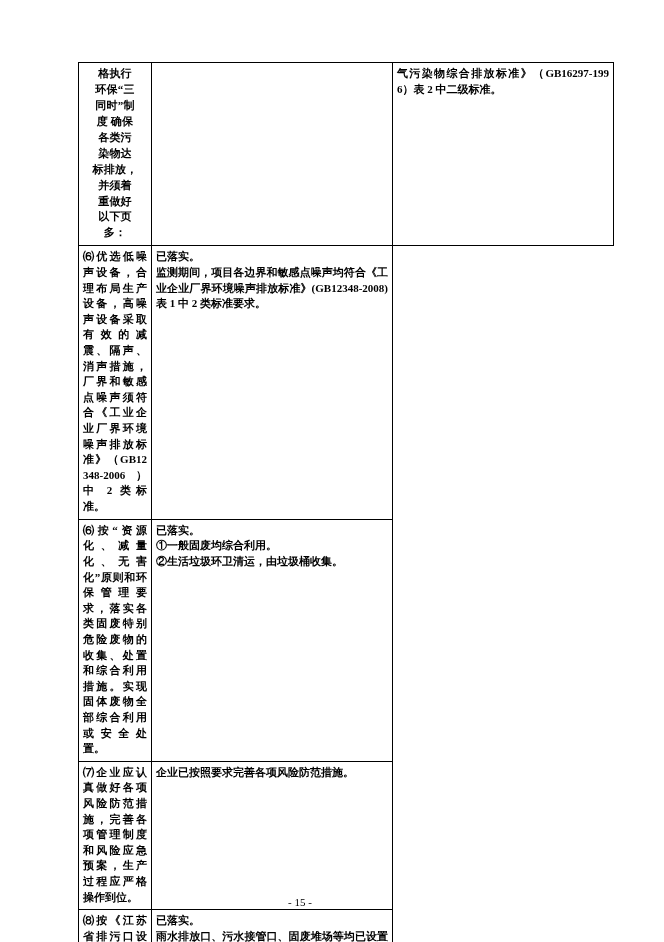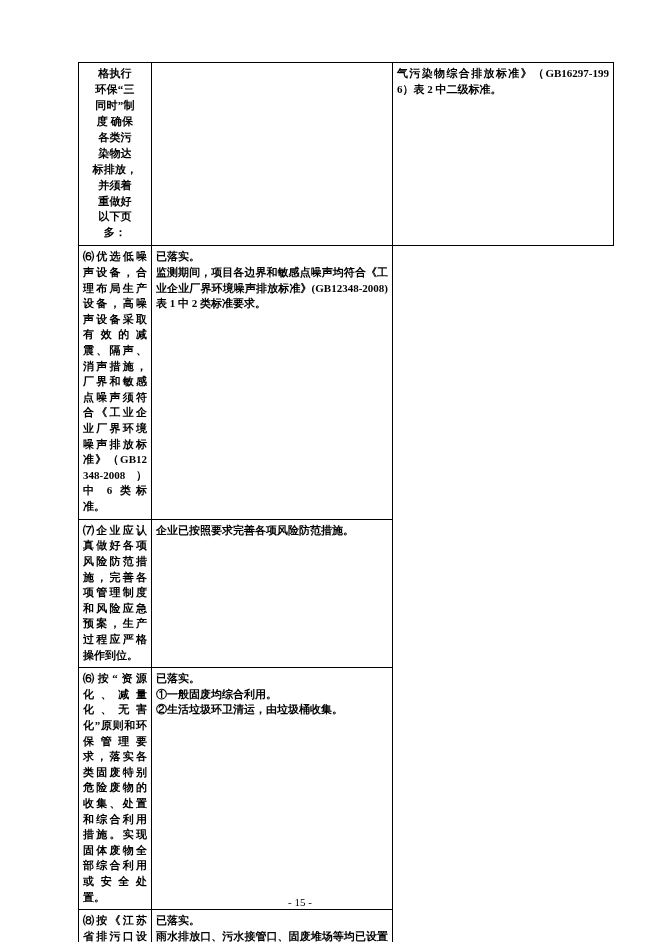--- a/index.html
+++ b/index.html
@@ -94,43 +94,43 @@
           </td>
         <td class="col-mid">
             <span class="cell-text"></span>
           </td>
         <td class="col-right">
             <span class="cell-text">气污染物综合排放标准》（GB16297-1996）表 2 中二级标准。</span>
           </td>
       </tr>
       <tr>
         <td class="col-mid">
-            <span class="cell-text">⑹优选低噪声设备，合理布局生产设备，高噪声设备采取有效的减震、隔声、消声措施，厂界和敏感点噪声须符合《工业企业厂界环境噪声排放标准》（GB12348-2008）中 6 类标准。</span>
+            <span class="cell-text">⑹优选低噪声设备，合理布局生产设备，高噪声设备采取有效的减震、隔声、消声措施，厂界和敏感点噪声须符合《工业企业厂界环境噪声排放标准》（GB12348-2006）中 2 类标准。</span>
           </td>
         <td class="col-right">
             <span class="cell-text">已落实。
 监测期间，项目各边界和敏感点噪声均符合《工业企业厂界环境噪声排放标准》(GB12348-2008)表 1 中 2 类标准要求。</span>
-          </td>
-      </tr>
-      <tr>
-        <td class="col-mid">
-            <span class="cell-text">⑺企业应认真做好各项风险防范措施，完善各项管理制度和风险应急预案，生产过程应严格操作到位。</span>
-          </td>
-        <td class="col-right">
-            <span class="cell-text">企业已按照要求完善各项风险防范措施。</span>
           </td>
       </tr>
       <tr>
         <td class="col-mid">
             <span class="cell-text">⑹按“资源化、减量化、无害化”原则和环保管理要求，落实各类固废特别危险废物的收集、处置和综合利用措施。实现固体废物全部综合利用或安全处置。</span>
           </td>
         <td class="col-right">
             <span class="cell-text">已落实。
 ①一般固废均综合利用。
 ②生活垃圾环卫清运，由垃圾桶收集。</span>
+          </td>
+      </tr>
+      <tr>
+        <td class="col-mid">
+            <span class="cell-text">⑺企业应认真做好各项风险防范措施，完善各项管理制度和风险应急预案，生产过程应严格操作到位。</span>
+          </td>
+        <td class="col-right">
+            <span class="cell-text">企业已按照要求完善各项风险防范措施。</span>
           </td>
       </tr>
       <tr>
         <td class="col-mid">
             <span class="cell-text">⑻按《江苏省排污口设置及规范化整治管理办法》(苏环控（1997）122 号) 的要求规范化设置各类排污口和标识。</span>
           </td>
         <td class="col-right">
             <span class="cell-text">已落实。
 雨水排放口、污水接管口、固废堆场等均已设置环保标识。</span>
           </td>

